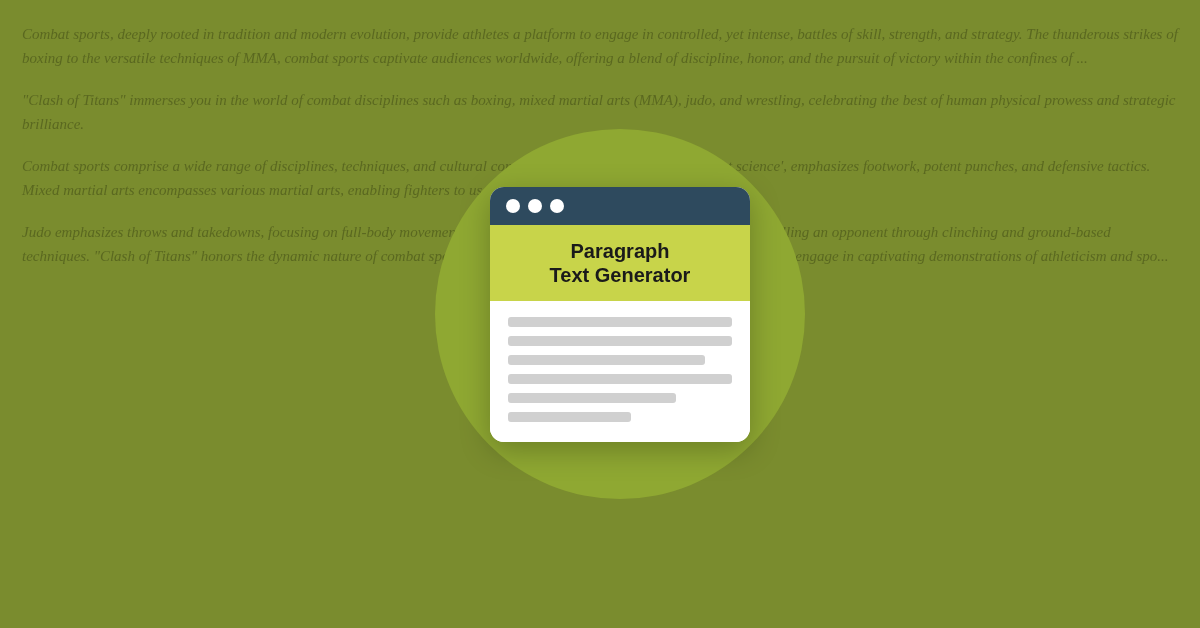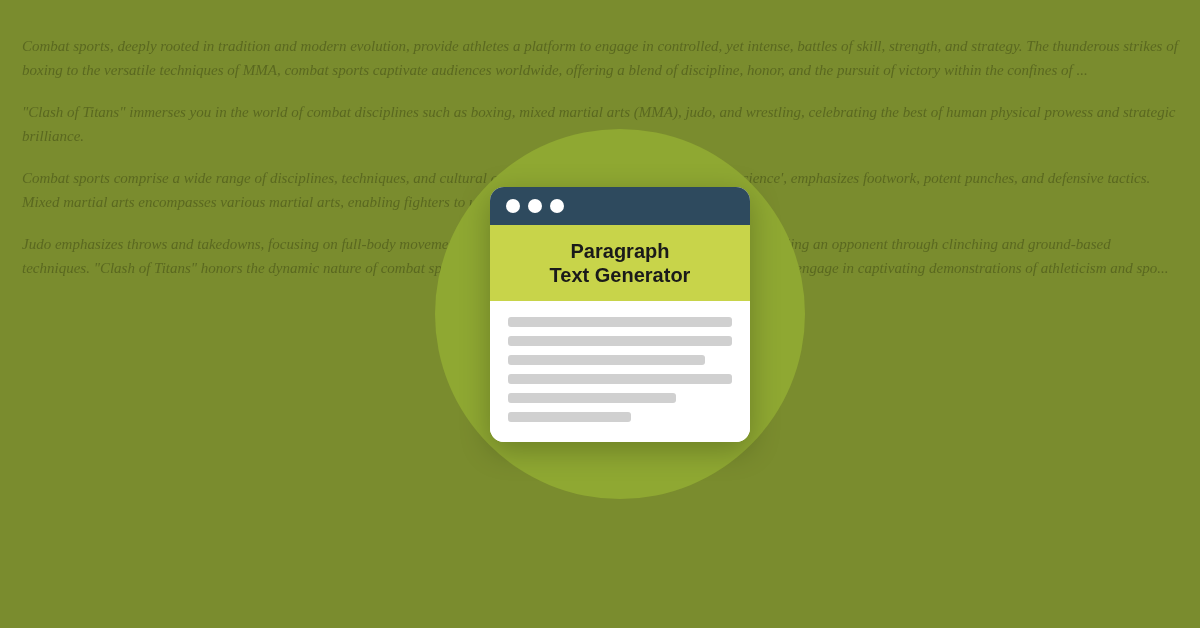--- a/index.html
+++ b/index.html
@@ -9,21 +9,21 @@
       height: 628px;
       overflow: hidden;
       font-family: Georgia, 'Times New Roman', serif;
       background-color: #7a8c2e;
       position: relative;
     }
 
     .background-text {
       position: absolute;
       inset: 0;
-      padding: 34px 22px;
+      padding: 22px 22px;
       color: #5a6820;
       font-style: italic;
       font-size: 15px;
       line-height: 1.6;
       overflow: hidden;
     }
 
     .background-text p {
       margin-bottom: 18px;
     }

